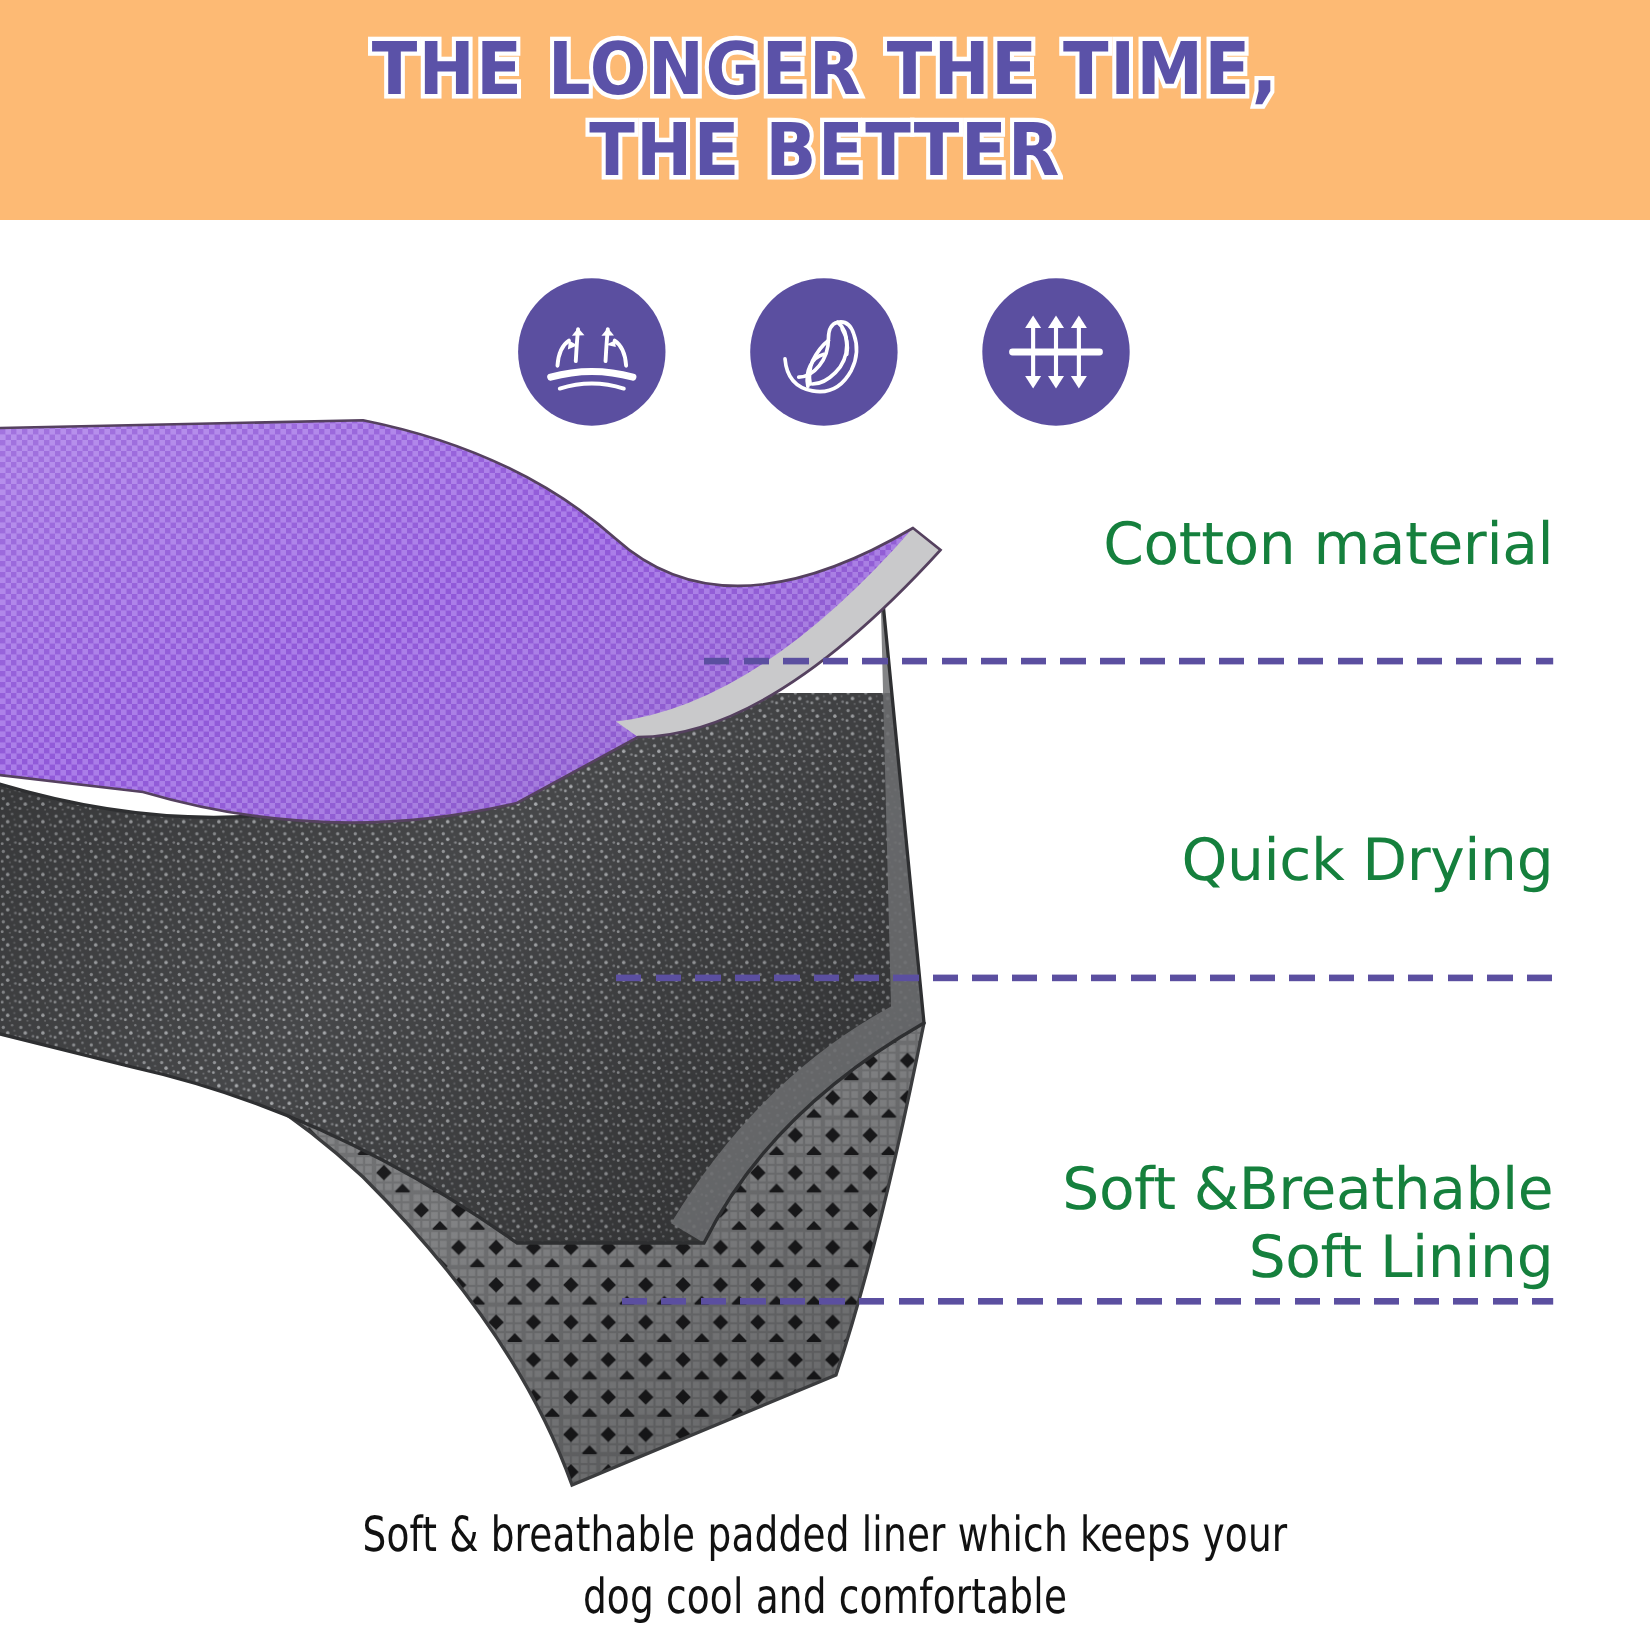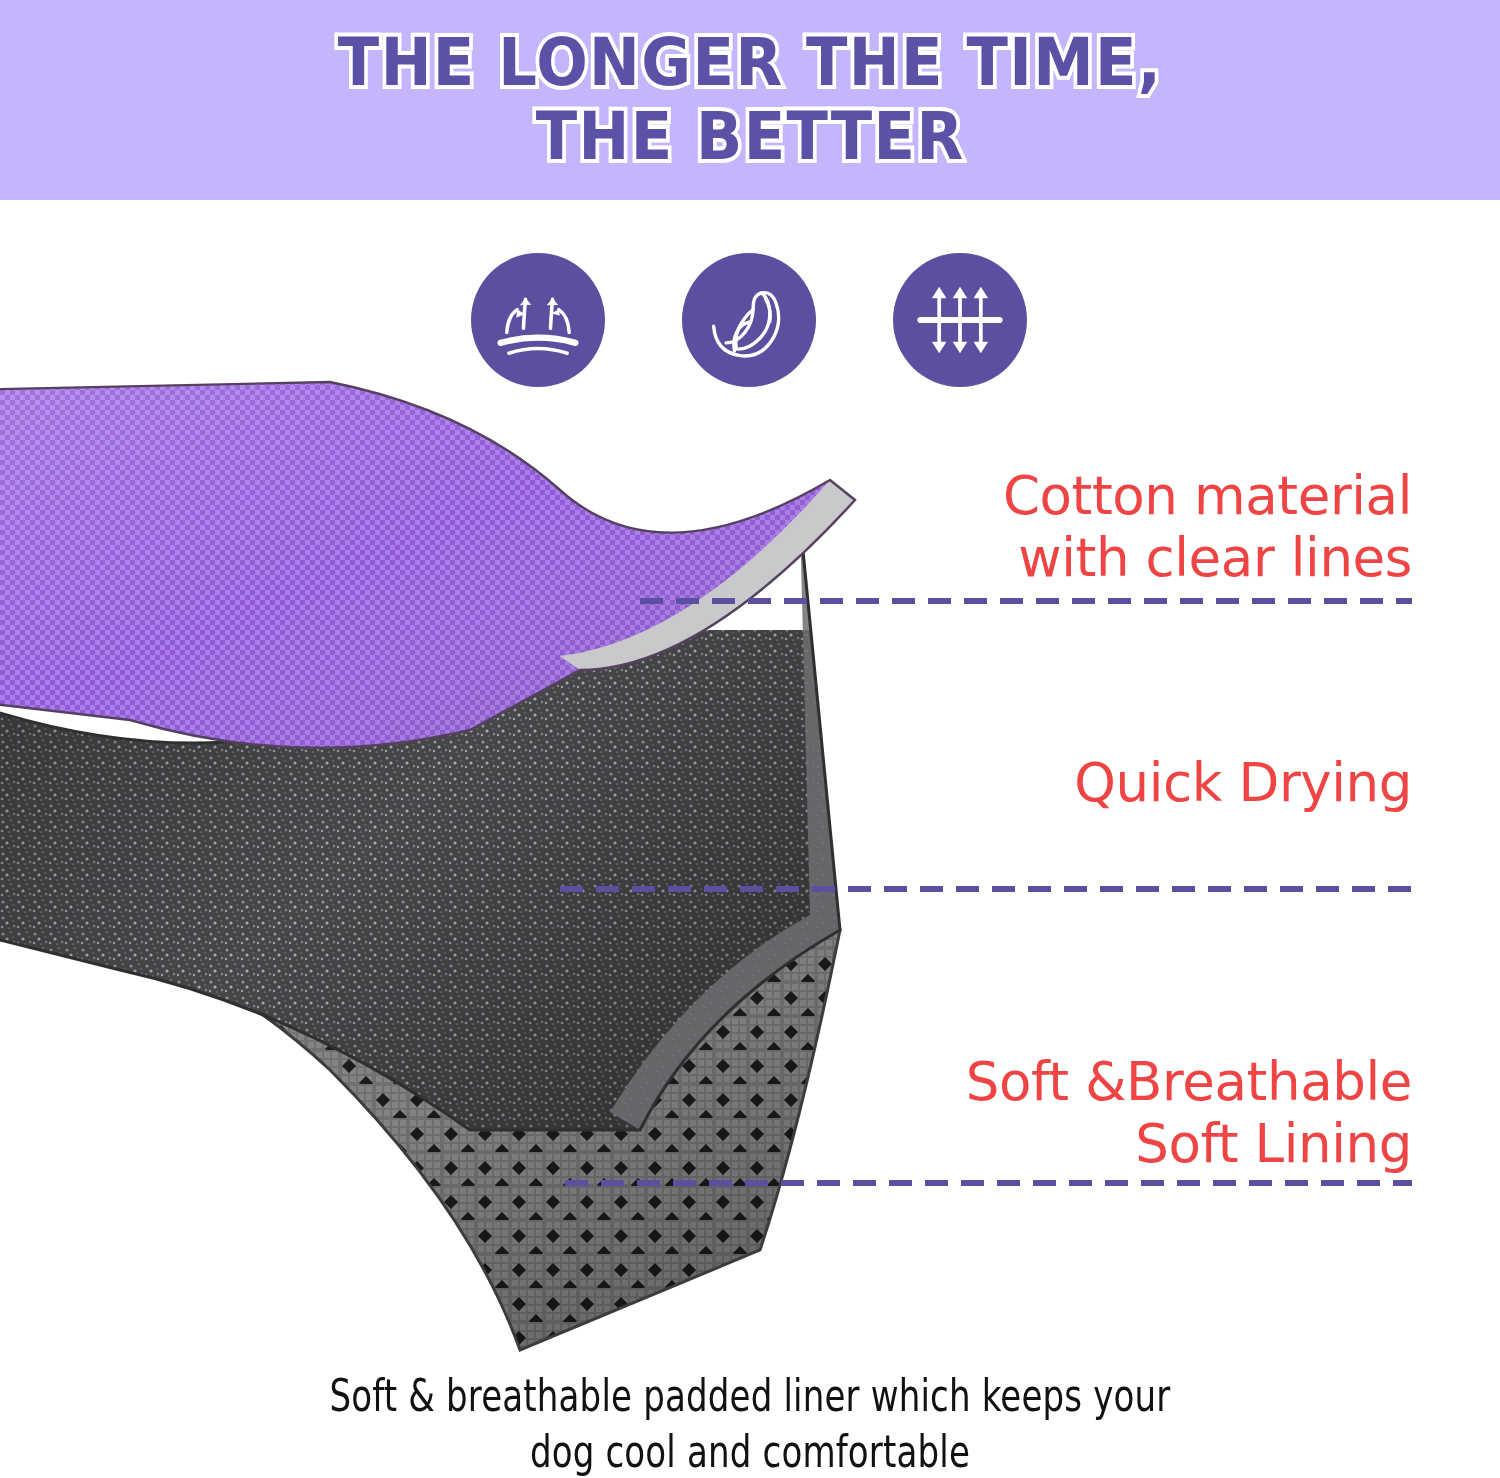--- a/index.html
+++ b/index.html
@@ -7,21 +7,21 @@
   body {
     background:#ffffff;
     font-family:"Liberation Sans", sans-serif;
     overflow:hidden;
     position:relative;
   }
 
   
   #header-banner {
     position:absolute; left:0; top:0; width:1500px; height:200px;
-    background:#c4b5fd;
+    background:#fdba74;
     display:flex; flex-direction:column;
     align-items:center; justify-content:center;
   }
   .headline-line {
     font-family:"DejaVu Sans", sans-serif;
     font-weight:700;
     font-size:66px;
     line-height:72px;
     letter-spacing:1.5px;
     color:#5b52a8;
@@ -51,21 +51,21 @@
   #layer-stack {
     position:absolute; left:0px; top:370px; width:860px; height:1000px;
   }
   #layer-stack svg { display:block; width:100%; height:100%; }
 
   
   .callout {
     position:absolute;
     width:520px;
     text-align:right;
-    color:#ef4444;
+    color:#15803d;
     font-family:"DejaVu Sans", sans-serif;
     font-size:53px;
     line-height:62px;
     font-weight:400;
     letter-spacing:-0.4px;
   }
   #callout-1 { left:892px; top:465px; }
   #callout-2 { left:892px; top:752px; }
   #callout-3 { left:892px; top:1035px;margin-top:16px; }
 
@@ -256,21 +256,20 @@
 
       <path d="M830 110 L855 130 Q700 300 580 300 L560 286 Q690 270 830 110 Z" fill="#c9c9cb"></path>
       <path d="M-40 20 L330 12 Q470 40 560 120 Q660 210 830 110 L855 130
                Q700 300 580 300 L470 360 Q300 400 130 350 L-40 330 Z" fill="none" stroke="#55415f" stroke-width="2.4"></path>
     </g>
   </svg>
 </div>
 
 <div class="callout" id="callout-1">
   <div>Cotton material</div>
-  <div>with clear lines</div>
 </div>
 <div class="dashed-line" id="dash-1"></div>
 
 <div class="callout" id="callout-2">
   <div>Quick Drying</div>
 </div>
 <div class="dashed-line" id="dash-2"></div>
 
 <div class="callout" id="callout-3">
   <div>Soft &amp;Breathable</div>

